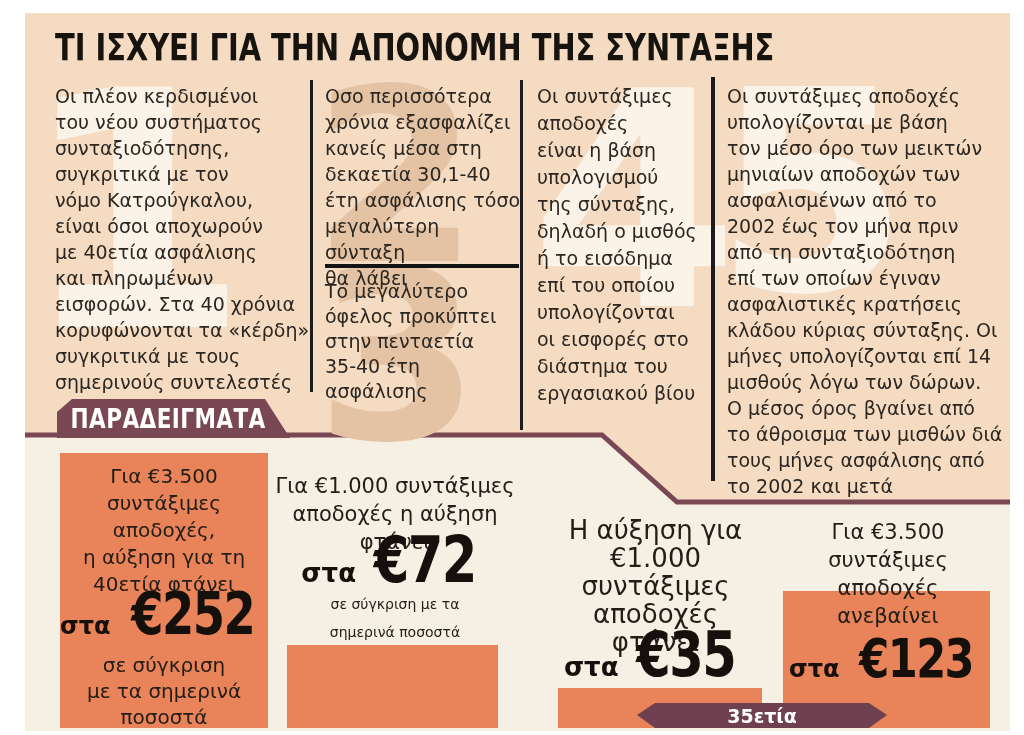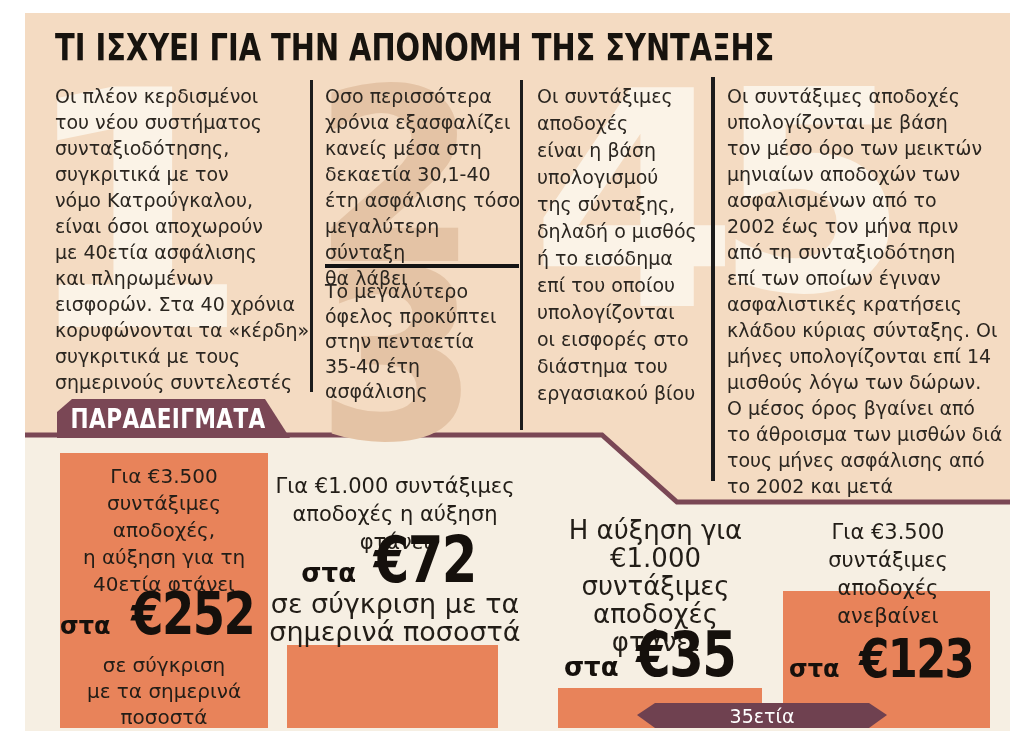--- a/index.html
+++ b/index.html
@@ -62,42 +62,42 @@
   #bar3 { left:558px; top:688px; width:204px; height:40px; }
   #box4 { left:783px; top:591px; width:207px; height:137px; }
 
   .ex-text {
     position:absolute; z-index:3; text-align:center; white-space:pre-line;
     color:#221d17; font-size:20px; line-height:27px;
   }
   #ex1pre  { left:60px;  top:463px; width:208px; }
   #ex1post { left:60px;  top:652px; width:208px; font-size:20px; line-height:26px; }
   #ex2pre  { left:262px; top:472px; width:266px; font-size:21px; line-height:28px; }
-  #ex2post { left:262px; top:590px; width:266px; font-size:27px; line-height:28px; }
+  #ex2post { left:262px; top:590px; width:266px; font-size:14px; line-height:28px; }
   #ex3pre  { left:548px; top:516px; width:215px; font-size:26px; line-height:28px; }
   #ex4pre  { left:788px; top:518px; width:200px; font-size:21px; line-height:28px; }
 
   .amount-row {
     position:absolute; z-index:3; text-align:center; color:#15100c; white-space:nowrap;
   }
   .amount-row .sta { font-weight:bold; font-size:24px; }
   .amount-row .amt {
     font-weight:bold; display:inline-block; letter-spacing:-2px;
     transform:scaleX(0.8); transform-origin:center bottom;
   }
   #ex1amt { left:60px;  top:586px; width:193px; line-height:56px; } #ex1amt .amt { font-size:58px; }
   #ex2amt { left:262px; top:530px; width:266px; line-height:60px; } #ex2amt .amt { font-size:64px; } #ex2amt .sta { font-size:26px; }
   #ex3amt { left:548px; top:626px; width:215px; line-height:58px; } #ex3amt .amt { font-size:62px; } #ex3amt .sta { font-size:26px; }
   #ex4amt { left:788px; top:632px; width:200px; line-height:54px; } #ex4amt .amt { font-size:54px; }
 
   .badge {
     position:absolute; z-index:5; left:637px; top:703px; width:250px; height:25px;
     background:#6f4150; display:flex; align-items:center; justify-content:center;
     clip-path:polygon(0px 12px, 18px 0px, 232px 0px, 250px 12px, 232px 25px, 18px 25px);
-    color:#ffffff; font-size:19px;
+    color:#ffffff; font-size:19px;font-weight:bold;
   }
 </style>
 </head>
 <body>
 
 <div class="canvas">
 
   <svg class="bg" width="1024" height="735" viewBox="0 0 1024 735">
     <polygon points="25,13 1010,13 1010,502 677,502 604,435 25,435" fill="#f4dbc2"></polygon>
     <polygon points="25,435 604,435 677,502 1010,502 1010,731 25,731" fill="#f6efe3"></polygon>

